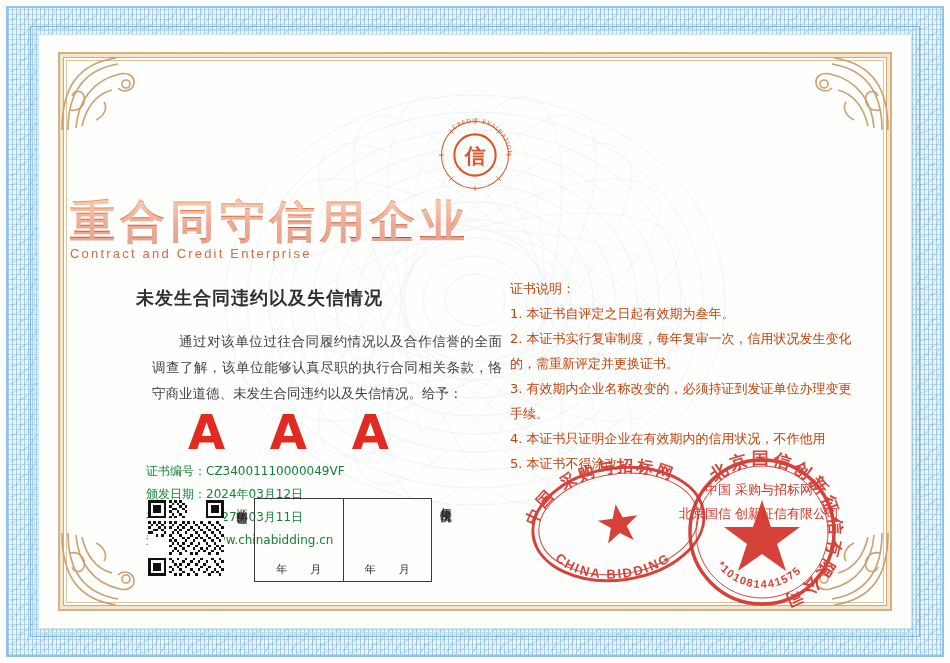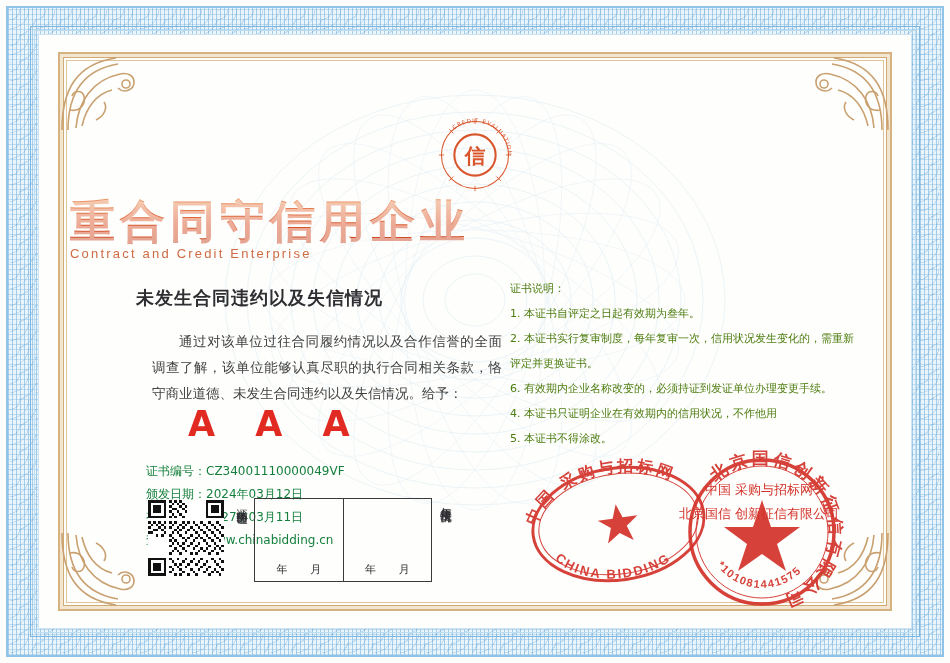--- a/index.html
+++ b/index.html
@@ -152,21 +152,21 @@
     text-align: justify;
     margin-left: 32px;
   }
   .body-text p { margin: 0; text-indent: 2em; }
 
   .grade {
     position: absolute;
     left: 118px;
     top: 340px;
     font-family: "DejaVu Sans", "Liberation Sans", sans-serif;
-    font-size: 35px;
+    font-size: 48px;
     font-weight: bold;
     letter-spacing: 14px;
     color: #e12a22;
   }
 
   .meta {
     position: absolute;
     left: 76px;
     top: 396px;
     font-family: "DejaVu Sans", "Liberation Sans", sans-serif;
@@ -175,23 +175,23 @@
     color: #15803d;
   }
   .meta .row { white-space: nowrap; }
 
   .notes {
     position: absolute;
     left: 440px;
     top: 212px;
     width: 350px;
     font-family: "DejaVu Sans", "Liberation Sans", sans-serif;
-    font-size: 11px;
+    font-size: 13px;
     line-height: 25px;
-    color: #4d7c0f;
+    color: #c2410c;
   }
   .notes .note-title { margin-bottom: 0; }
   .notes ol {
     margin: 0;
     padding: 0;
     list-style: none;
   }
   .notes li { margin: 0; }
 
   
@@ -234,21 +234,21 @@
     flex: 1 1 0;
     border-right: 1px solid #3a3a3a;
     position: relative;
   }
   .annual-table .cell:last-child { border-right: none; }
   .annual-table .cell .ym {
     position: absolute;
     bottom: 4px;
     left: 0; right: 0;
     text-align: center;
-    font-family: Liberation Serif, serif;
+    font-family: Liberation Sans, sans-serif;
     font-size: 11px;
     color: #2f2f33;
     letter-spacing: 10px;
     text-indent: 10px;
   }
   .annual-label {
     position: absolute;
     left: 364px;
     top: 434px;
     width: 18px;
@@ -430,21 +430,21 @@
       <div class="row">
         <span>查询网址：</span><span>www.chinabidding.cn</span>
       </div>
     </div>
 
     <div class="notes">
       <div class="note-title">证书说明：</div>
       <ol>
         <li>1. 本证书自评定之日起有效期为叁年。</li>
         <li>2. 本证书实行复审制度，每年复审一次，信用状况发生变化的，需重新评定并更换证书。</li>
-        <li>6. 有效期内企业名称改变的，必须持证到发证单位办理变更手续。</li>
+        <li>3. 有效期内企业名称改变的，必须持证到发证单位办理变更手续。</li>
         <li>4. 本证书只证明企业在有效期内的信用状况，不作他用</li>
         <li>5. 本证书不得涂改。</li>
       </ol>
     </div>
 
     <div class="qr-wrap">
       <svg class="qr" viewBox="0 0 29 29" shape-rendering="crispEdges">
         <rect width="29" height="29" fill="#ffffff"></rect>
         <g fill="#111111">
           <rect x="0" y="0" width="7" height="1"></rect>

